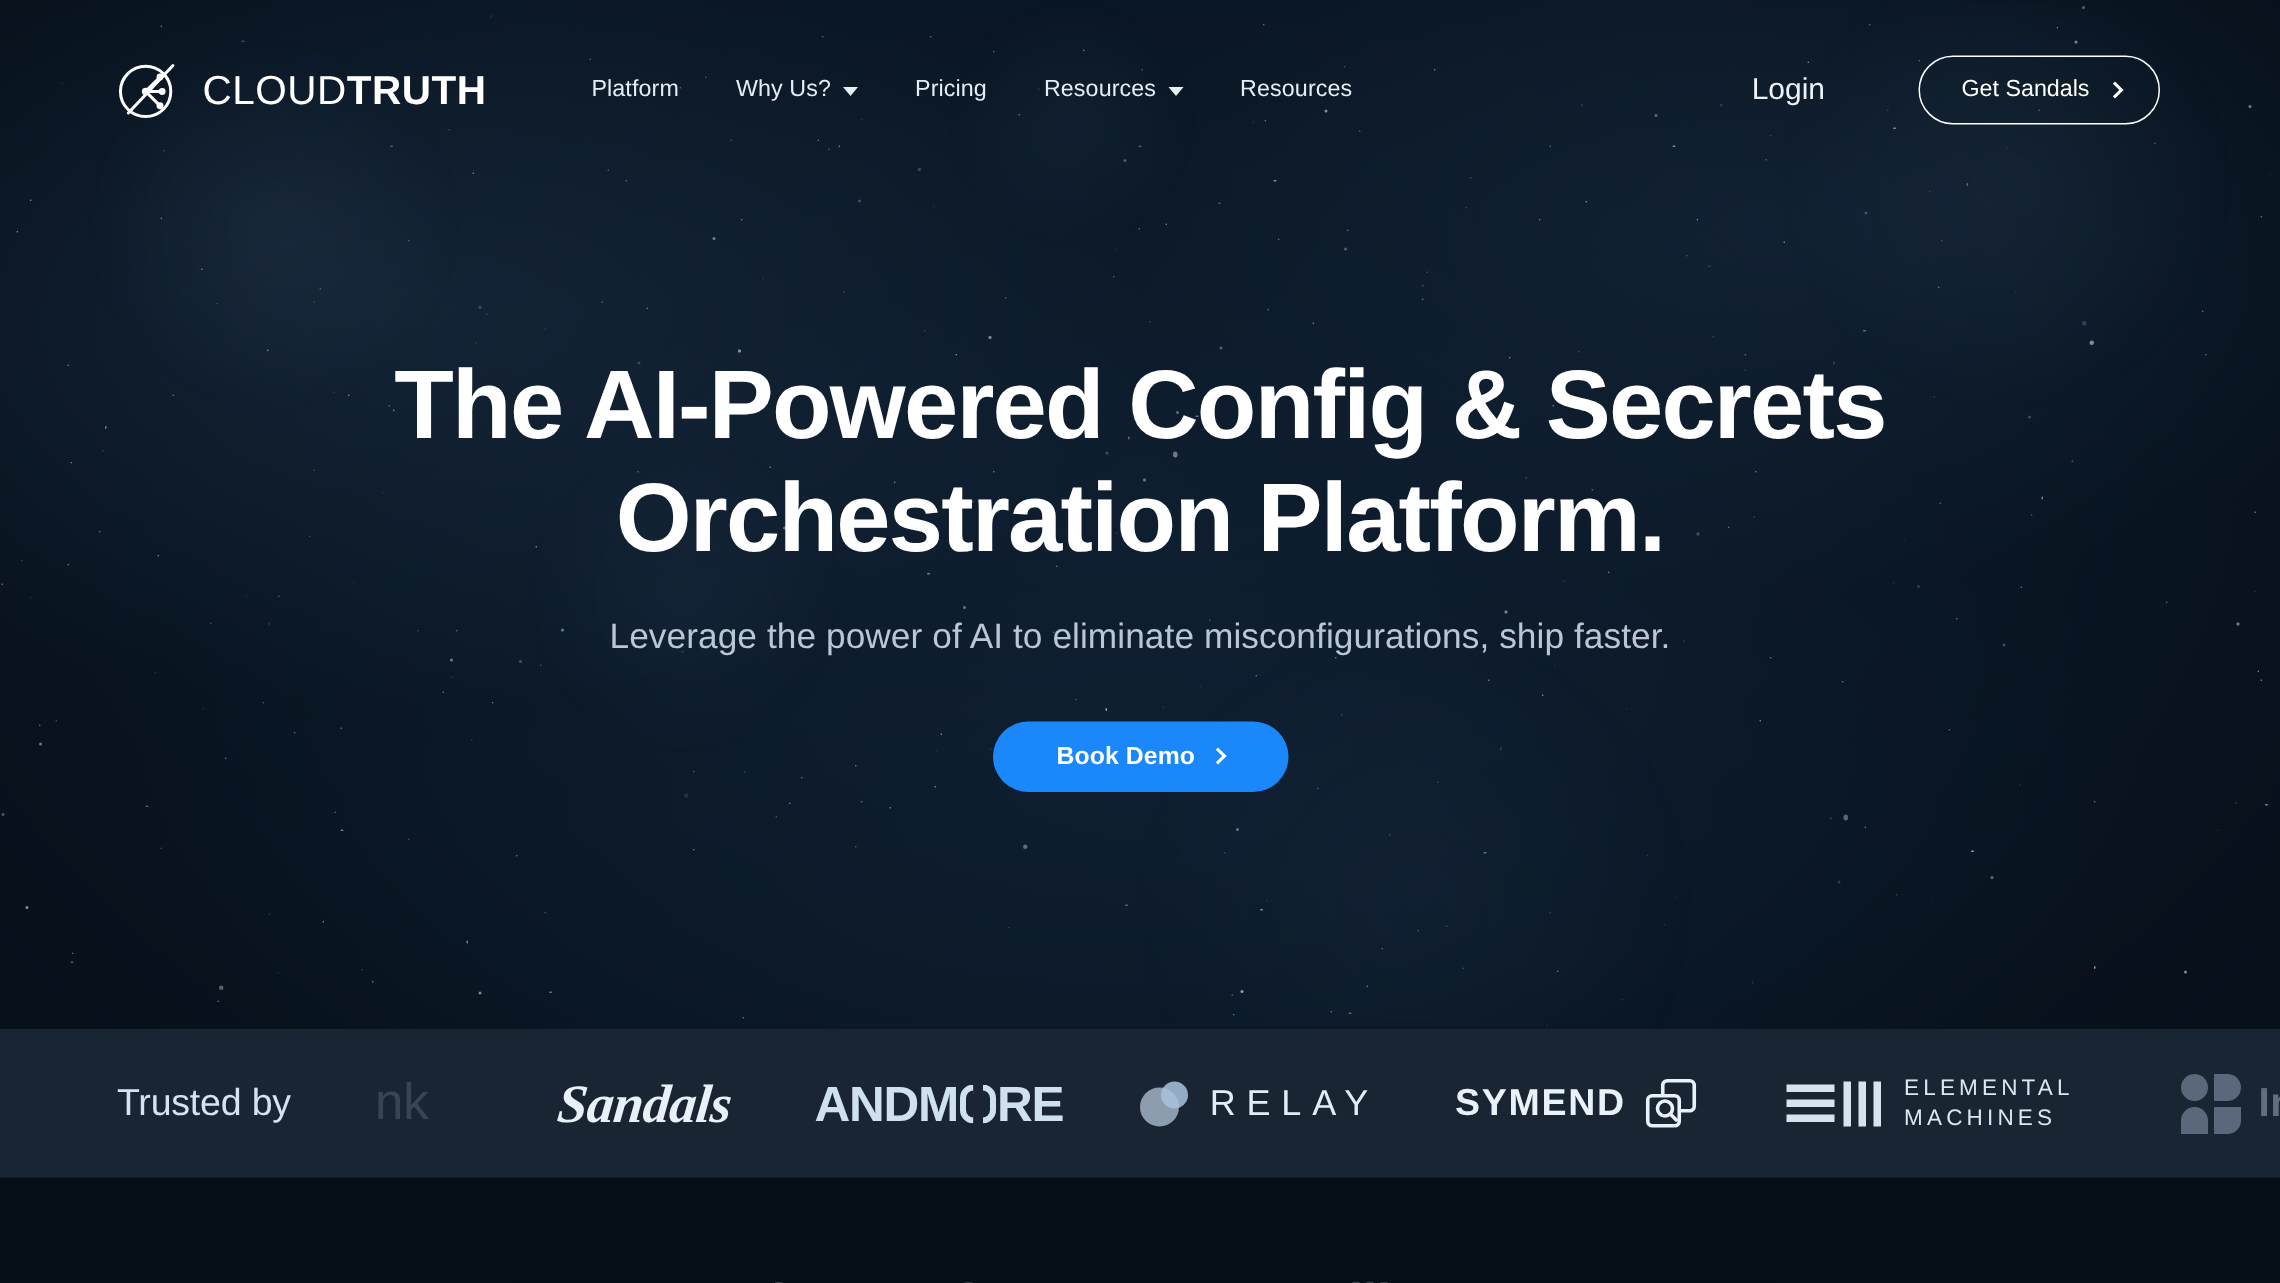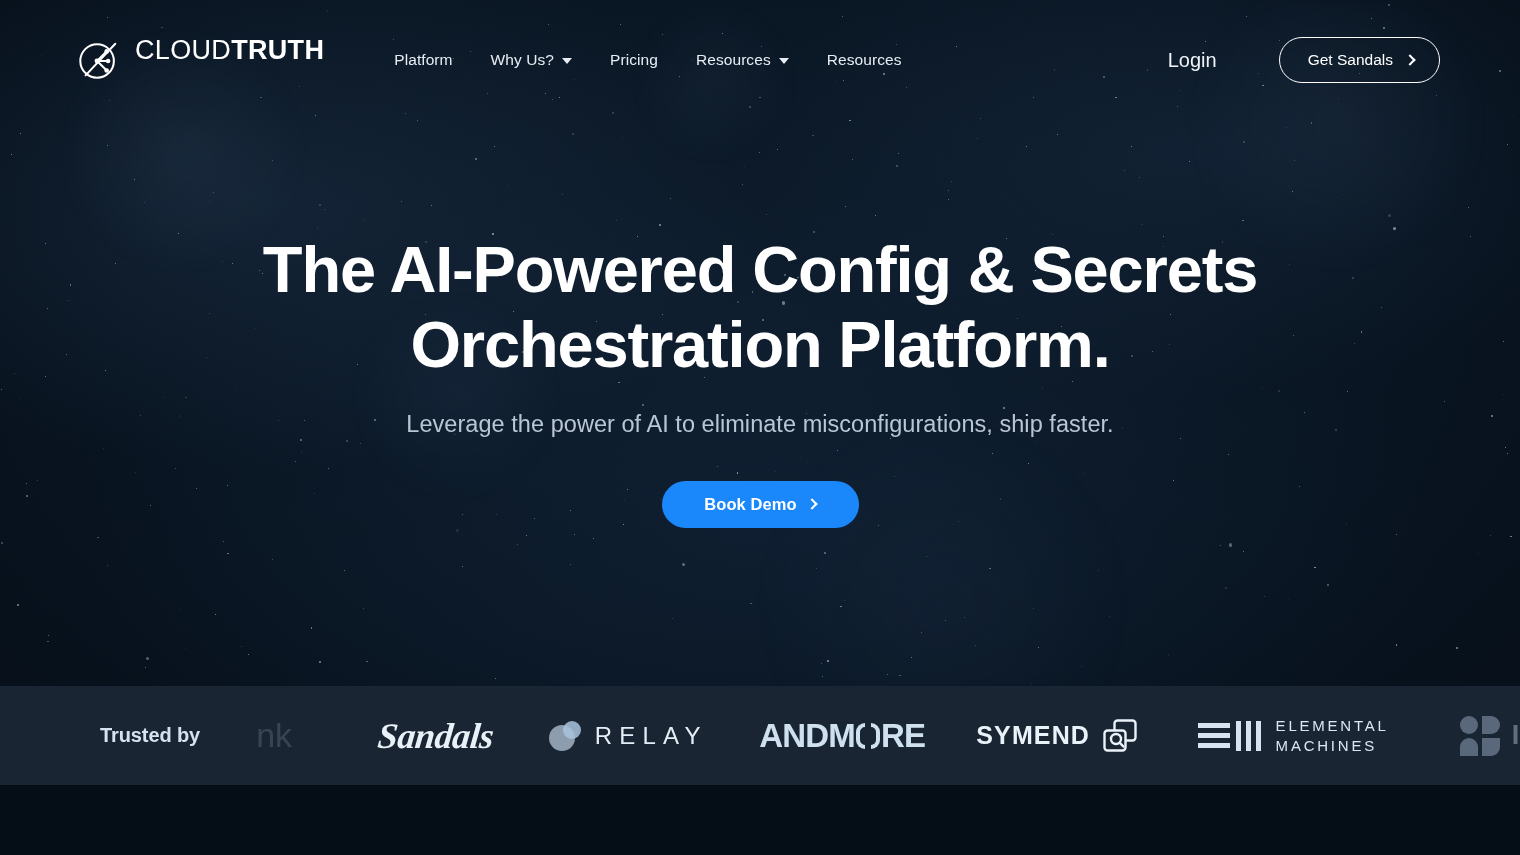--- a/index.html
+++ b/index.html
@@ -40,21 +40,21 @@
     background:#dfeaf5; border-radius:50%;
   }
 
   
   .nav {
     position:absolute; top:0; left:0; right:0; height:120px;
     display:flex; align-items:center;
     padding:0 80px 0 76px;
     z-index:20;
   }
-  .brand { display:flex; gap:13px; }
+  .brand { display:flex; align-items:center; gap:13px; }
   .brand-mark { width:46px; height:46px; flex:0 0 46px; }
   .brand-text {
     font-size:27px; letter-spacing:.012em; white-space:nowrap;
     line-height:1; color:#fff;
   }
   .brand-text .thin { font-weight:300; }
   .brand-text .bold { font-weight:700; }
 
   .nav-links {
     display:flex; align-items:flex-end; gap:38px;
@@ -123,22 +123,22 @@
   
   .trusted {
     position:relative;
     height:99px; width:1520px;
     background:#1a2533;
     display:flex; align-items:center;
     overflow:hidden;
     z-index:15;
   }
   .trusted-label {
-    font-size:20px; font-weight:700; color:#d6e2ef;
-    padding-left:100px; white-space:nowrap; flex:0 0 auto;
+    font-size:25px; font-weight:400; color:#d6e2ef;
+    padding-left:78px; white-space:nowrap; flex:0 0 auto;
     letter-spacing:-0.005em;
   }
   .marquee {
     display:flex; align-items:center; flex:1 1 auto;
     height:100%; overflow:hidden; position:relative;
   }
   .logo-item {
     display:flex; align-items:center; justify-content:center;
     flex:0 0 auto; height:100%;
     color:#c3d2e1;
@@ -637,38 +637,38 @@
   <div class="marquee">
 
     <div class="logo-item" style="width:148px">
       <span class="lg-fade">nk</span>
     </div>
 
     <div class="logo-item" style="width:175px">
       <span class="lg-sandals">Sandals</span>
     </div>
 
-    <div class="logo-item" style="width:210px">
-      <span class="lg-relay">
-        <span class="relay-mark">
-          <span class="c1"></span>
-            <span class="c2"></span>
-        </span>
-        <span class="relay-text">RELAY</span>
-      </span>
-    </div>
-
     <div class="logo-item" style="width:218px">
       <span class="lg-andmore">
         <span>ANDM</span>
         <span class="andmore-o">
           <span class="lft"></span>
             <span class="rgt"></span>
         </span>
         <span>RE</span>
+      </span>
+    </div>
+
+    <div class="logo-item" style="width:210px">
+      <span class="lg-relay">
+        <span class="relay-mark">
+          <span class="c1"></span>
+            <span class="c2"></span>
+        </span>
+        <span class="relay-text">RELAY</span>
       </span>
     </div>
 
     <div class="logo-item" style="width:212px">
       <span class="lg-symend">
         <span class="symend-text">SYMEND</span>
         <span class="symend-mark">
           <svg viewBox="0 0 36 34" width="36" height="34" fill="none">
             <rect x="12.5" y="1.5" width="21" height="20" rx="3" stroke="#eaf2f9" stroke-width="2.4"></rect>
             <rect x="2.5" y="11.5" width="21" height="20" rx="3" stroke="#eaf2f9" stroke-width="2.4" fill="#1a2533"></rect>

